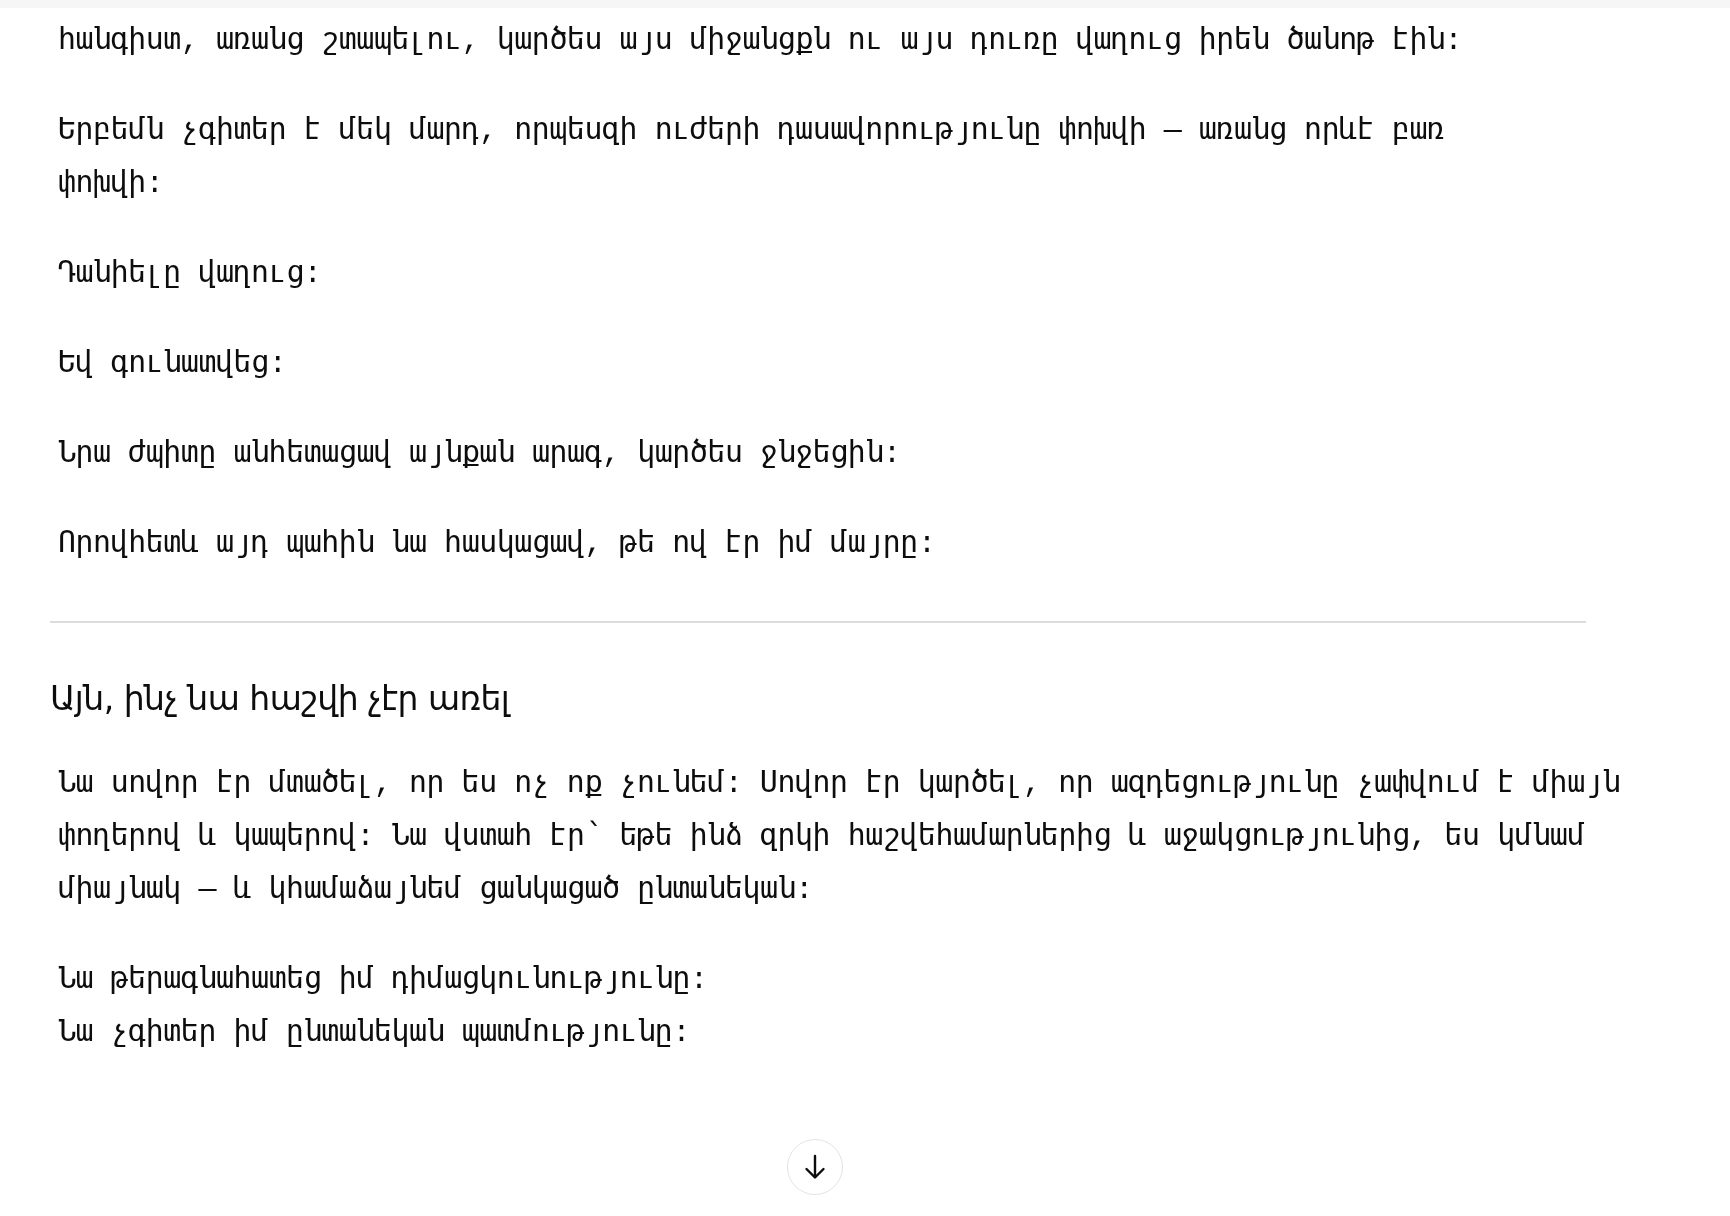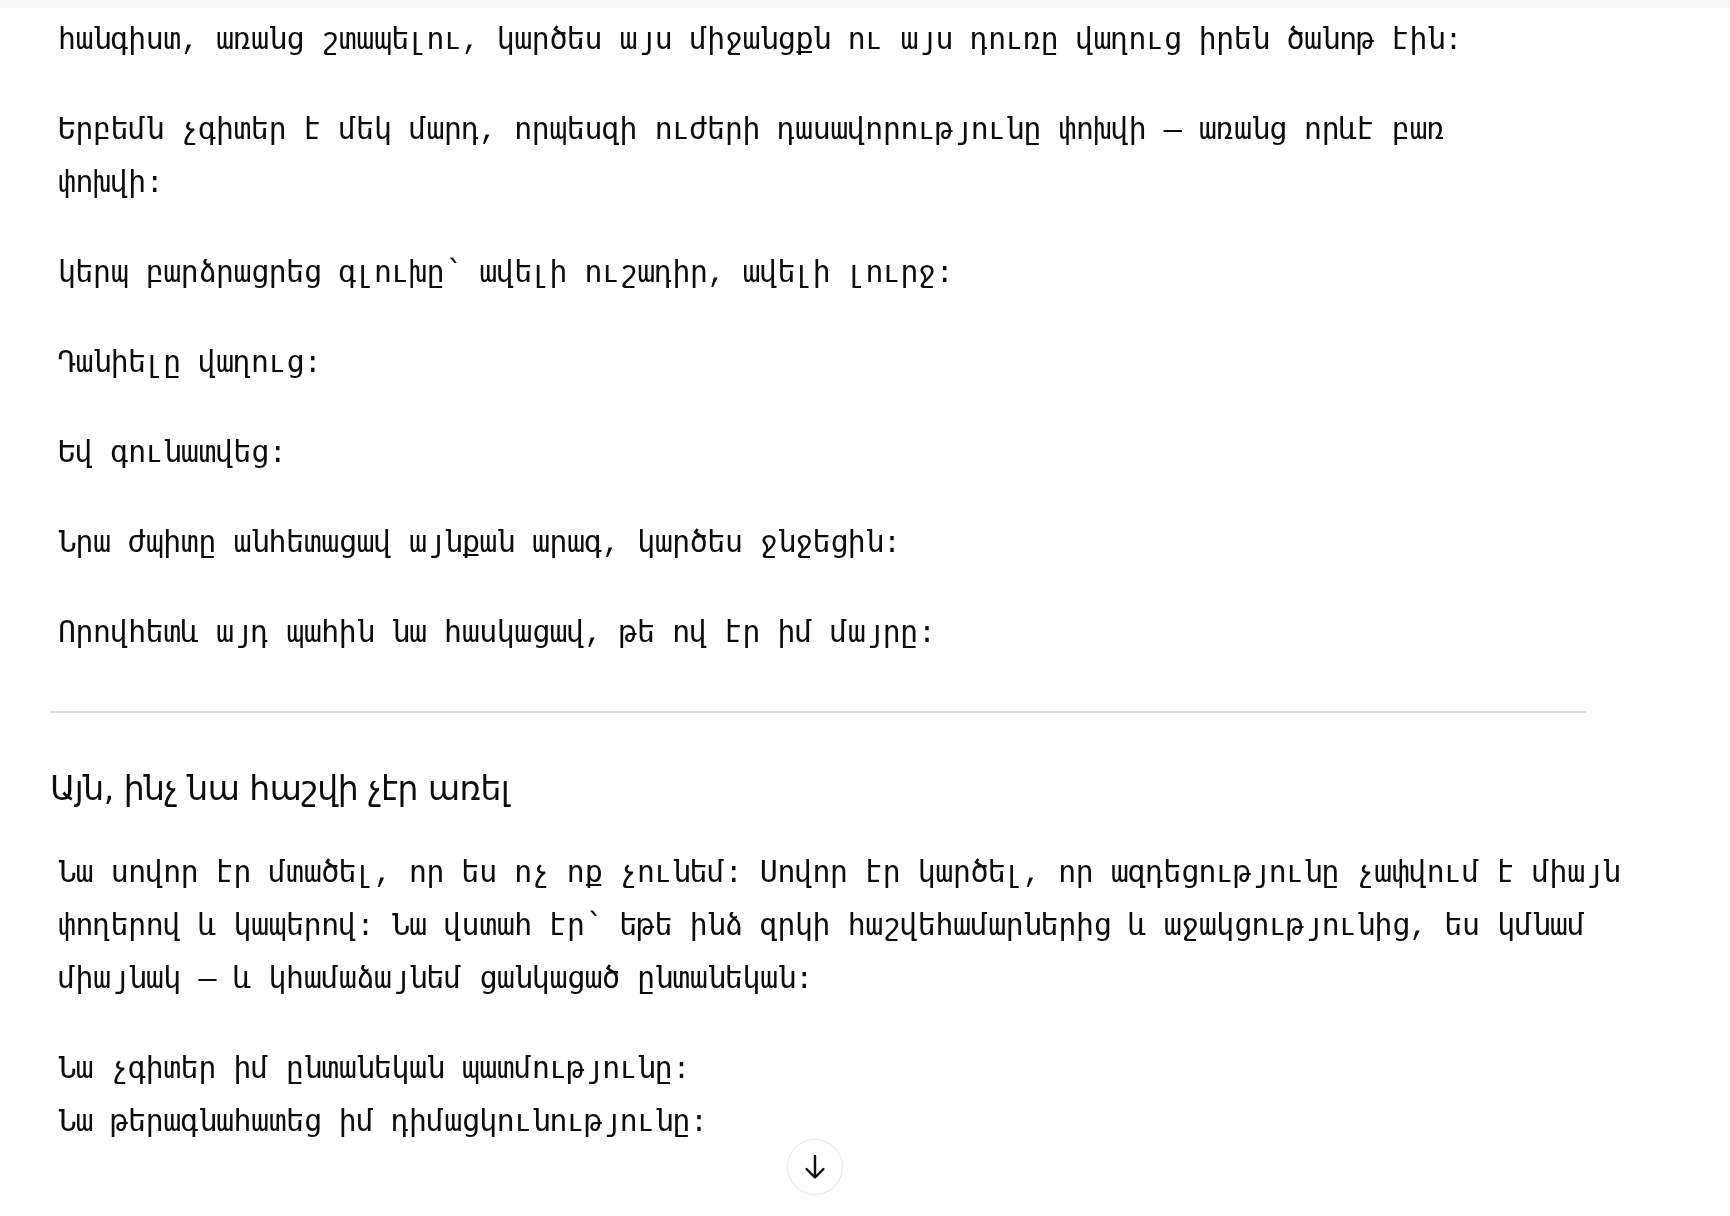--- a/index.html
+++ b/index.html
@@ -73,21 +73,20 @@
 
 <div class="article" id="article">
     <p>
       <span class="line">հանգիստ, առանց շտապելու, կարծես այս միջանցքն ու այս դուռը վաղուց իրեն ծանոթ էին:</span>
     </p>
     <p>
       <span class="line">Երբեմն չգիտեր է մեկ մարդ, որպեսզի ուժերի դասավորությունը փոխվի — առանց որևէ բառ</span>
       <span class="line">փոխվի:</span>
     </p>
     <p>
-      <span class="line">կերպ բարձրացրեց գլուխը՝ ավելի ուշադիր, ավելի լուրջ:</span>
     </p>
     <p>
       <span class="line">Դանիելը վաղուց:</span>
     </p>
     <p>
       <span class="line">Եվ գունատվեց:</span>
     </p>
     <p>
       <span class="line">Նրա ժպիտը անհետացավ այնքան արագ, կարծես ջնջեցին:</span>
     </p>
@@ -95,22 +94,22 @@
       <span class="line">Որովհետև այդ պահին նա հասկացավ, թե ով էր իմ մայրը:</span>
     </p>
     <hr>
     <h2>Այն, ինչ նա հաշվի չէր առել</h2>
     <p>
       <span class="line">Նա սովոր էր մտածել, որ ես ոչ ոք չունեմ: Սովոր էր կարծել, որ ազդեցությունը չափվում է միայն</span>
       <span class="line">փողերով և կապերով: Նա վստահ էր՝ եթե ինձ զրկի հաշվեհամարներից և աջակցությունից, ես կմնամ</span>
       <span class="line">միայնակ — և կհամաձայնեմ ցանկացած ընտանեկան:</span>
     </p>
     <p>
+      <span class="line">Նա թերագնահատեց իմ դիմացկունությունը:</span>
       <span class="line">Նա չգիտեր իմ ընտանեկան պատմությունը:</span>
-      <span class="line">Նա թերագնահատեց իմ դիմացկունությունը:</span>
     </p>
   </div>
 
 <button class="scroll-down-btn">
   <span>
     <svg width="30" height="30" viewBox="0 0 30 30" fill="none">
       <path d="M15 4 L15 25 M6.5 17 L15 25.5 L23.5 17" stroke="#0d0d0d" stroke-width="2.4" stroke-linecap="round" stroke-linejoin="round"></path>
     </svg>
   </span>
 </button>

